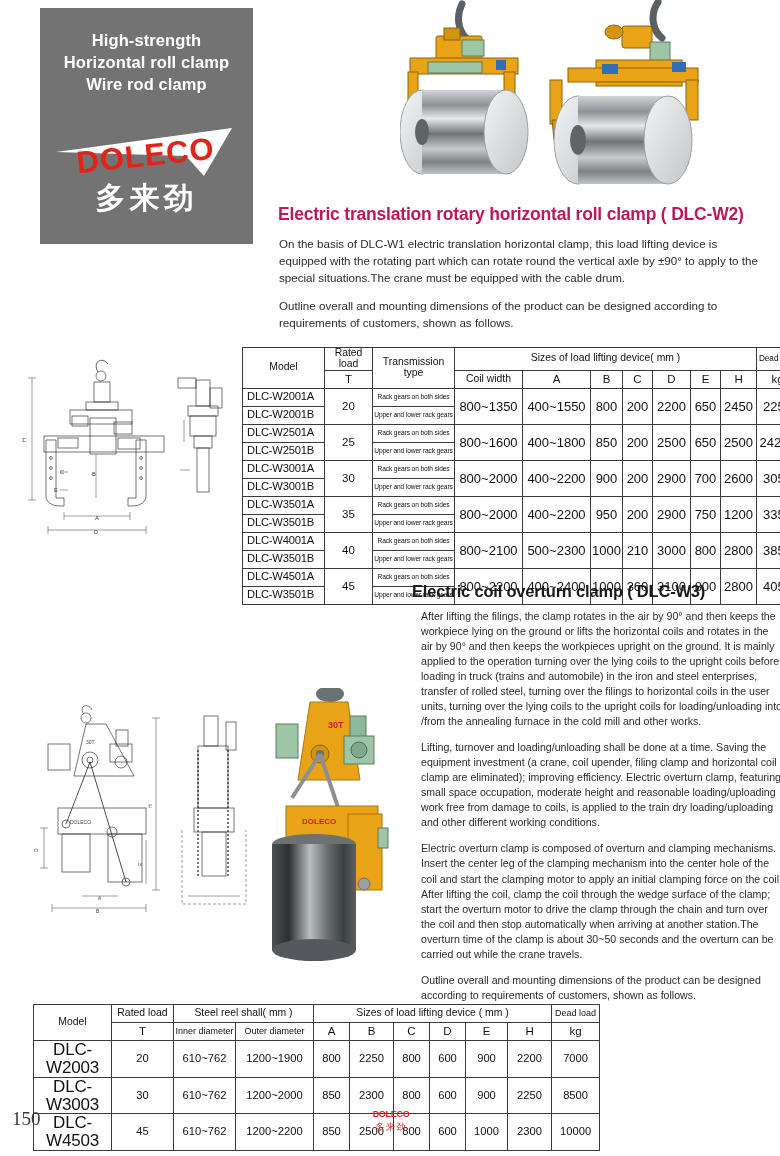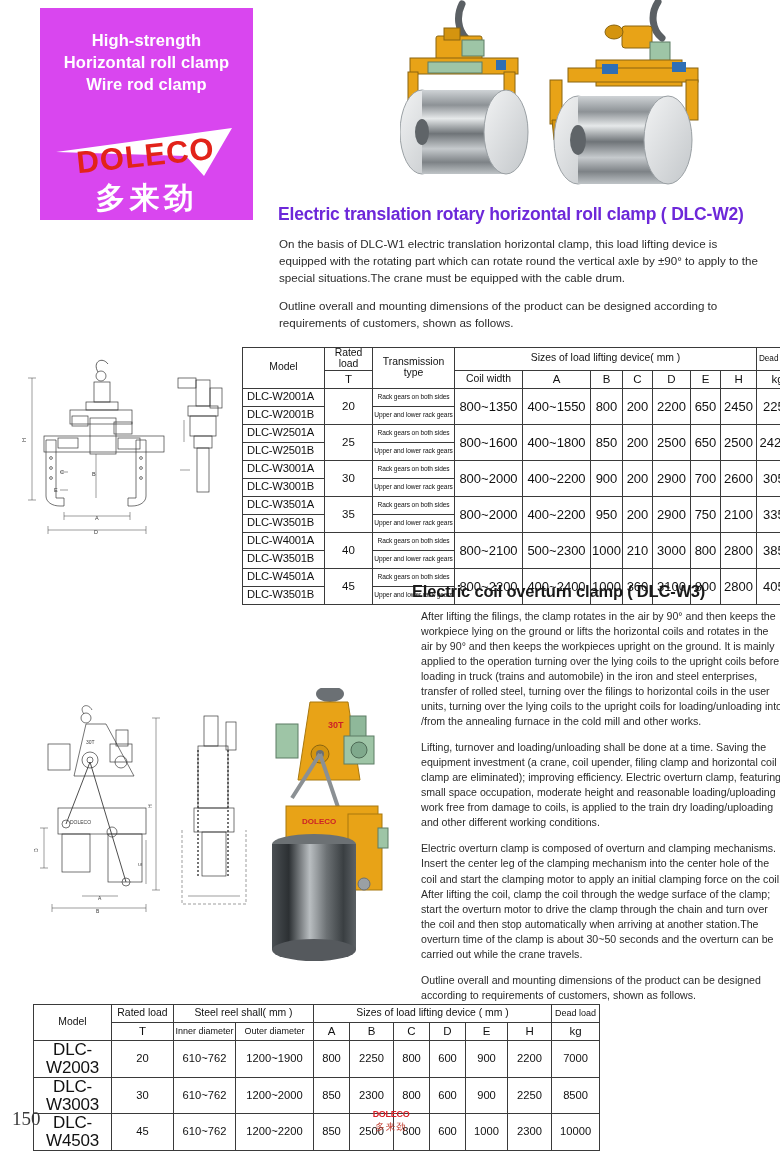--- a/index.html
+++ b/index.html
@@ -8,22 +8,22 @@
     background:#ffffff;
     font-family:"Liberation Sans", sans-serif;
     color:#231f20;
     position:relative;
     overflow:hidden;
   }
   .page{position:relative;width:780px;height:1156px;}
 
   
   .brand-block{
-    position:absolute;left:40px;top:8px;width:213px;height:212px;
-    background:#d946ef;
+    position:absolute;left:40px;top:8px;width:213px;height:236px;
+    background:#737373;
   }
   .brand-title{
     position:absolute;left:0;top:22px;width:213px;
     text-align:center;color:#ffffff;
     font-size:16.5px;font-weight:bold;line-height:1.32;
     letter-spacing:.1px;
   }
   .brand-title div{white-space:nowrap;}
   .logo-wrap{
     position:absolute;left:0;top:118px;width:213px;height:94px;
@@ -34,21 +34,21 @@
     color:#ffffff;font-size:30px;font-weight:bold;letter-spacing:4px;
     font-family:"DejaVu Sans", sans-serif;
   }
 
   
   .render-top{position:absolute;left:400px;top:0;width:380px;height:200px;}
 
   
   .sec1-head{
     position:absolute;left:278px;top:204px;width:500px;
-    font-size:17.5px;font-weight:bold;color:#6d28d9;letter-spacing:-.2px;
+    font-size:17.5px;font-weight:bold;color:#be185d;letter-spacing:-.2px;
   }
   .sec1-body{
     position:absolute;left:279px;top:235px;width:485px;
     font-size:11.6px;line-height:1.47;color:#2b2b2b;
   }
   .sec1-body p{margin:0 4px 11px 0;}
 
   .sec2-head{
     position:absolute;left:412px;top:582px;width:370px;
     font-size:16.5px;font-weight:bold;color:#1a1a1a;letter-spacing:-.2px;
@@ -339,21 +339,21 @@
         <tr>
           <td class="model">DLC-W3501A</td>
           <td class="rated" rowspan="2">35</td>
           <td class="trans">Rack gears on both sides</td>
           <td class="num" rowspan="2">800~2000</td>
           <td class="num" rowspan="2">400~2200</td>
           <td class="num" rowspan="2">950</td>
           <td class="num" rowspan="2">200</td>
           <td class="num" rowspan="2">2900</td>
           <td class="num" rowspan="2">750</td>
-          <td class="num" rowspan="2">2100</td>
+          <td class="num" rowspan="2">1200</td>
           <td class="num" rowspan="2">3350</td>
         </tr>
         <tr>
           <td class="model">DLC-W3501B</td>
           <td class="trans">Upper and lower rack gears</td>
         </tr>
         <tr>
           <td class="model">DLC-W4001A</td>
           <td class="rated" rowspan="2">40</td>
           <td class="trans">Rack gears on both sides</td>

